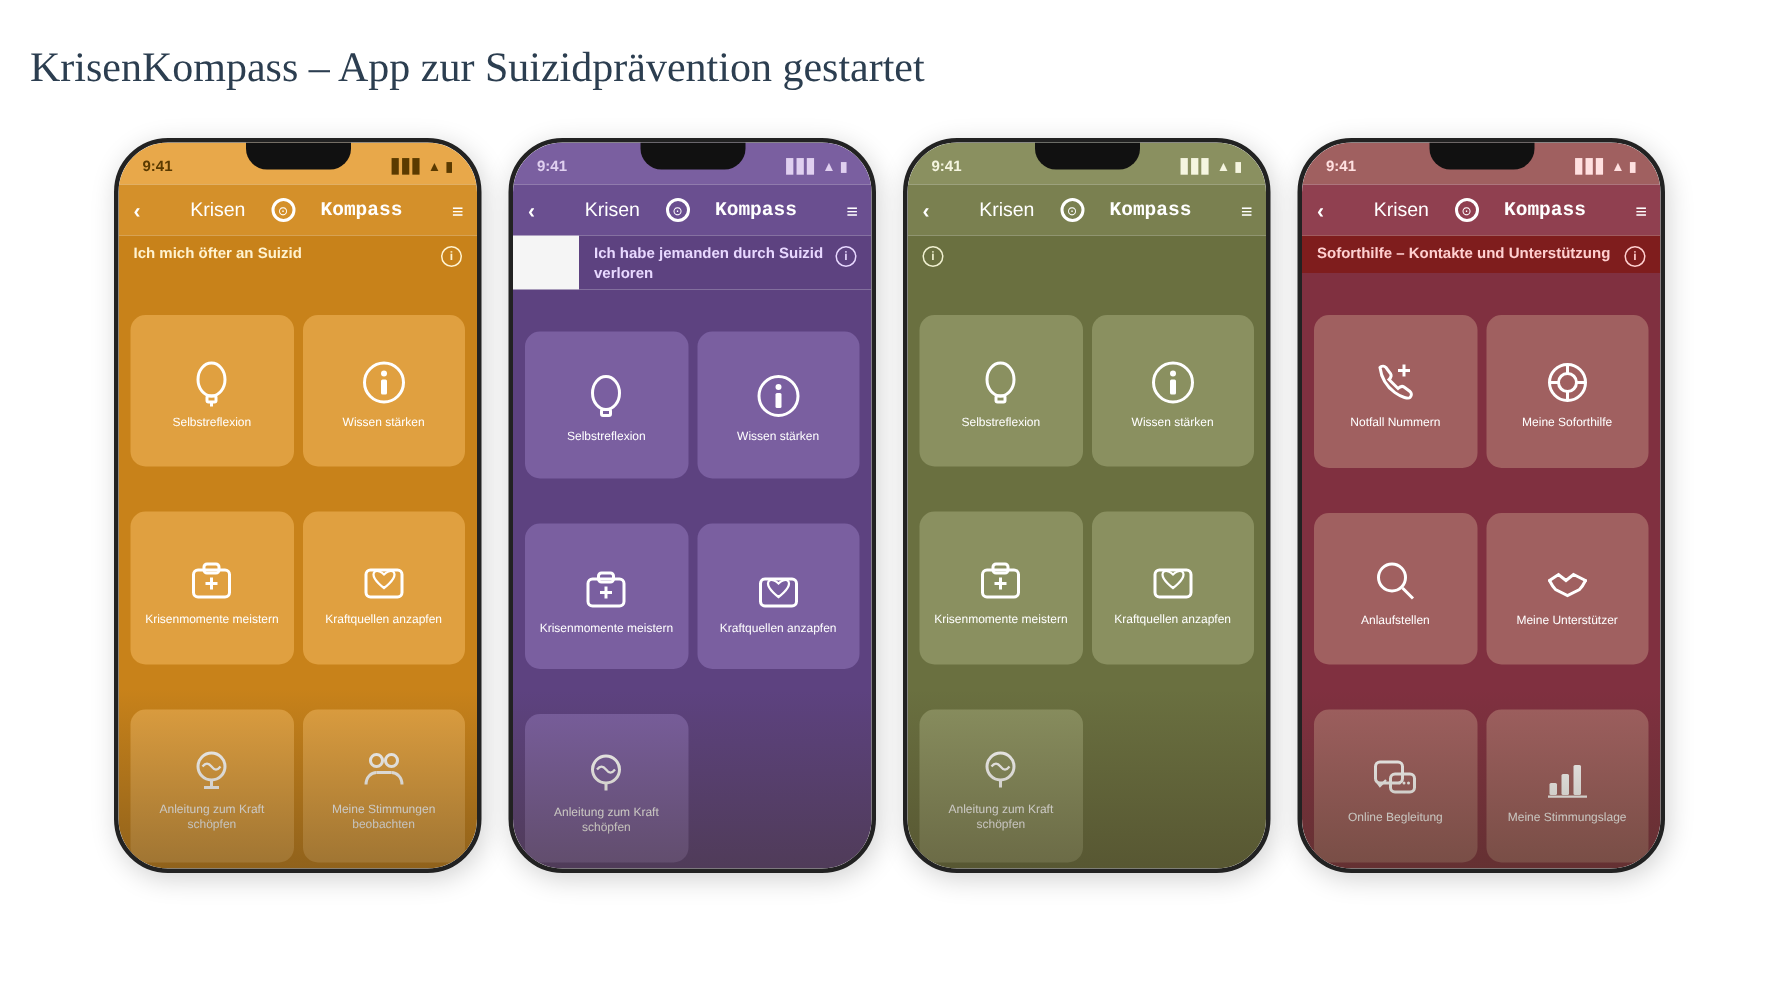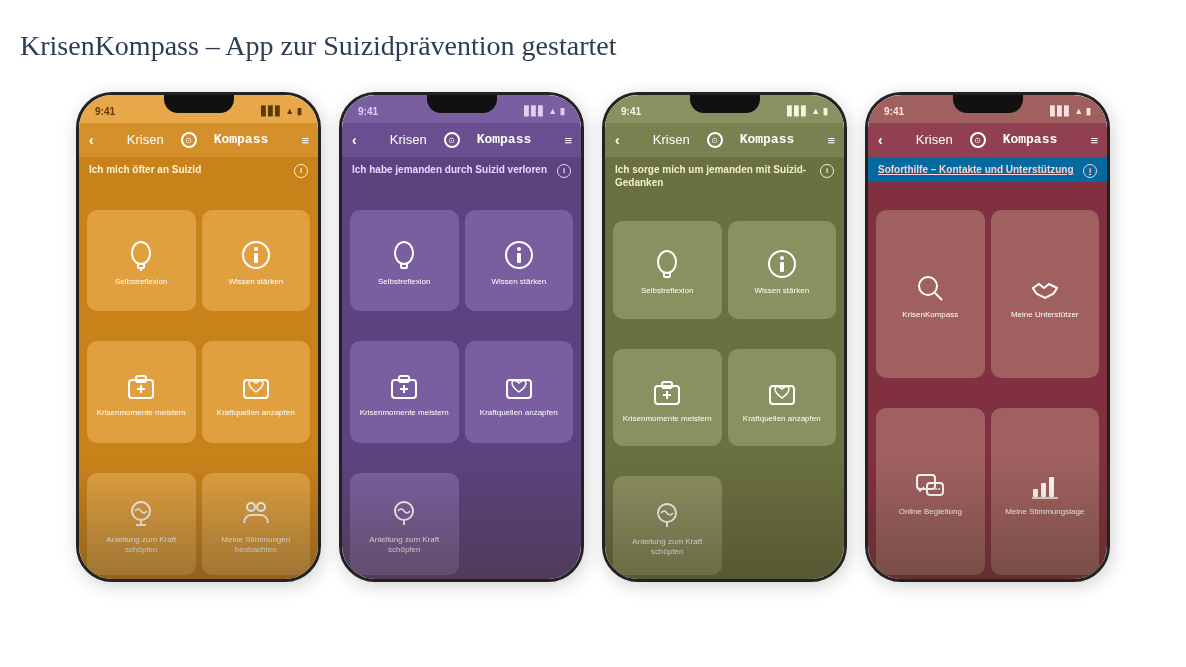--- a/index.html
+++ b/index.html
@@ -160,35 +160,35 @@
     
     .phone1 .status-bar { background: #e8a84a; color: #5a3a00; }
     .phone1 .app-header { background: #d4902a; color: #fff; }
     .phone1 .section-label { background: #c8821a; color: #fff3d0; }
     .phone1 .icon-grid { background: #c8821a; }
     .phone1 .grid-item { background: #e0a040; }
 
     
     .phone2 .status-bar { background: #7a5fa0; color: #e0d0f0; }
     .phone2 .app-header { background: #6a4f90; color: #fff; }
-    .phone2 .section-label { background: #5d4280; color: #e8d8ff; }
+    .phone2 .section-label { background: #5d4280; color: #e8d8ff; margin-left: 44px; }
     .phone2 .icon-grid { background: #5d4280; }
     .phone2 .grid-item { background: #7a5fa0; }
 
     
     .phone3 .status-bar { background: #8a9060; color: #f5f5e0; }
     .phone3 .app-header { background: #7a8050; color: #fff; }
     .phone3 .section-label { background: #6a7040; color: #f0f0d0; }
     .phone3 .icon-grid { background: #6a7040; }
     .phone3 .grid-item { background: #8a9060; }
 
     
     .phone4 .status-bar { background: #a06060; color: #ffe0e0; }
     .phone4 .app-header { background: #904050; color: #fff; }
-    .phone4 .section-label { background: #0369a1; color: #ffd0d0; text-decoration: underline; }
+    .phone4 .section-label { background: #7f1d1d; color: #ffd0d0; }
     .phone4 .icon-grid { background: #803040; }
     .phone4 .grid-item { background: #a06060; }
 
     
     .phone-bg-overlay {
       position: absolute;
       bottom: 0;
       left: 0;
       right: 0;
       height: 120px;
@@ -405,21 +405,20 @@
         <div class="app-header">
           <span class="nav-chevron">‹</span>
           <div class="logo">
             <span class="logo-krisen">Krisen</span>
             <span class="compass-icon">⊙</span>
             <span class="logo-kompass">Kompass</span>
           </div>
           <span class="hamburger">≡</span>
         </div>
         <div class="section-label">
-          <span>Ich sorge mich um jemanden mit Suizid-Gedanken</span>
           <span class="info-circle">i</span>
         </div>
         <div class="icon-grid">
           <div class="grid-item">
             <div class="icon-svg">
               <svg width="32" height="32" viewBox="0 0 32 32" fill="none">
                 <ellipse cx="16" cy="14" rx="9" ry="11" stroke="white" stroke-width="2" fill="none"></ellipse>
                 <rect x="13" y="25" width="6" height="4" rx="1" stroke="white" stroke-width="2" fill="none"></rect>
               </svg>
             </div>
@@ -491,30 +490,53 @@
             <span class="logo-kompass">Kompass</span>
           </div>
           <span class="hamburger">≡</span>
         </div>
         <div class="section-label">
           <span>Soforthilfe – Kontakte und Unterstützung</span>
           <span class="info-circle">i</span>
         </div>
         <div class="icon-grid">
 
-
+          <div class="grid-item">
+            <div class="icon-svg">
+              <svg width="32" height="32" viewBox="0 0 32 32" fill="none">
+                <path d="M6 6 C6 6 8 4 10 6 L13 10 C14 11.5 13 13 12 14 C12 14 15 17 18 20 C19 19 20.5 18 22 19 L26 22 C28 24 26 26 26 26 C24 28 8 22 6 6Z" stroke="white" stroke-width="2" fill="none"></path>
+                <line x1="22" y1="4" x2="22" y2="12" stroke="white" stroke-width="2"></line>
+                <line x1="18" y1="8" x2="26" y2="8" stroke="white" stroke-width="2"></line>
+              </svg>
+            </div>
+            <span class="icon-label">Notfall Nummern</span>
+          </div>
+
+          <div class="grid-item">
+            <div class="icon-svg">
+              <svg width="32" height="32" viewBox="0 0 32 32" fill="none">
+                <circle cx="16" cy="16" r="12" stroke="white" stroke-width="2" fill="none"></circle>
+                <circle cx="16" cy="16" r="6" stroke="white" stroke-width="2" fill="none"></circle>
+                <line x1="16" y1="4" x2="16" y2="10" stroke="white" stroke-width="2"></line>
+                <line x1="16" y1="22" x2="16" y2="28" stroke="white" stroke-width="2"></line>
+                <line x1="4" y1="16" x2="10" y2="16" stroke="white" stroke-width="2"></line>
+                <line x1="22" y1="16" x2="28" y2="16" stroke="white" stroke-width="2"></line>
+              </svg>
+            </div>
+            <span class="icon-label">Meine Soforthilfe</span>
+          </div>
 
           <div class="grid-item">
             <div class="icon-svg">
               <svg width="32" height="32" viewBox="0 0 32 32" fill="none">
                 <circle cx="14" cy="14" r="9" stroke="white" stroke-width="2" fill="none"></circle>
                 <line x1="21" y1="21" x2="28" y2="28" stroke="white" stroke-width="2"></line>
               </svg>
             </div>
-            <span class="icon-label">KrisenKompass</span>
+            <span class="icon-label">Anlaufstellen</span>
           </div>
 
           <div class="grid-item">
             <div class="icon-svg">
               <svg width="32" height="32" viewBox="0 0 32 32" fill="none">
                 <path d="M4 16 L10 12 L15 16 L20 12 L28 16" stroke="white" stroke-width="2" fill="none" stroke-linecap="round"></path>
                 <path d="M4 16 C4 16 6 20 8 22 L16 26 L24 22 C26 20 28 16 28 16" stroke="white" stroke-width="2" fill="none" stroke-linecap="round"></path>
               </svg>
             </div>
             <span class="icon-label">Meine Unterstützer</span>

